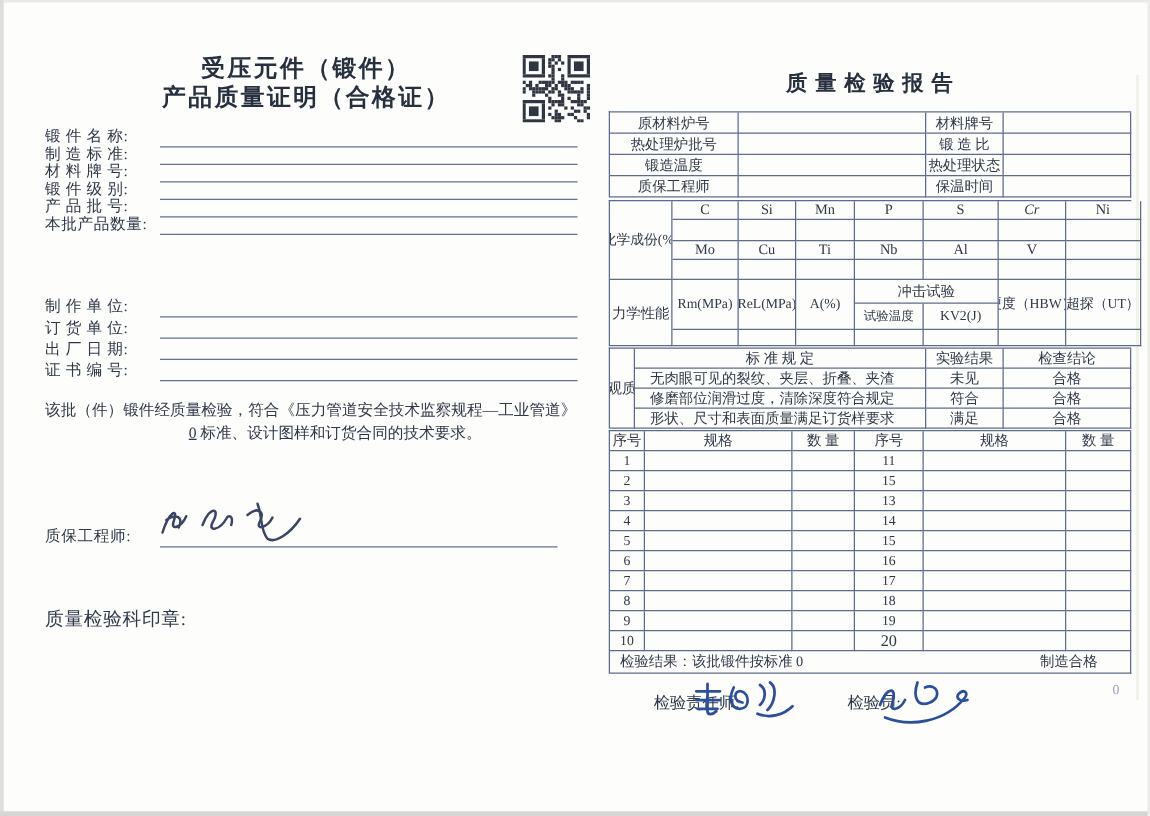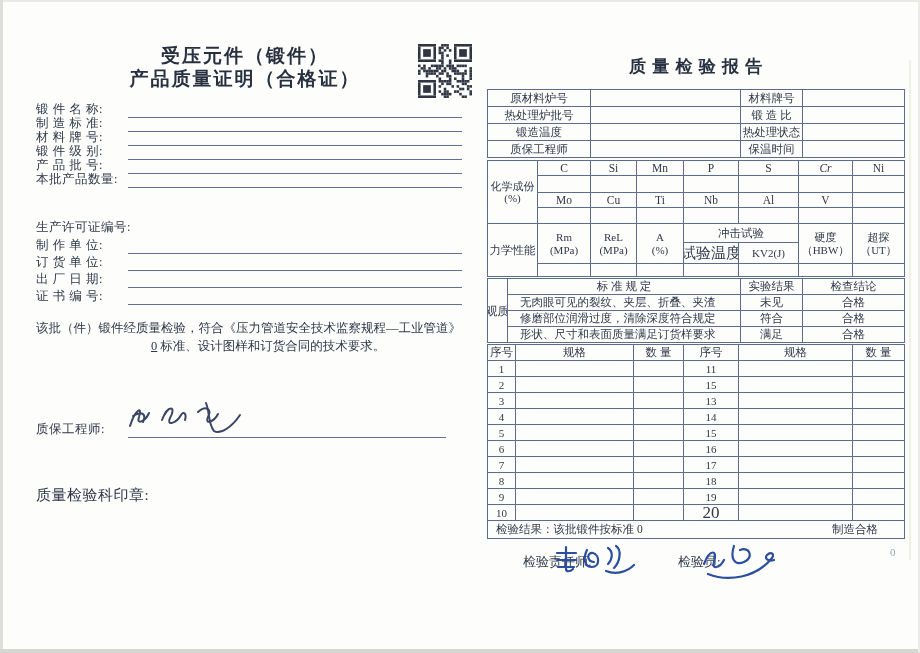--- a/index.html
+++ b/index.html
@@ -36,21 +36,21 @@
              font-size:17px; font-weight:bold; color:#27303f; letter-spacing:1px; }
   .sec { position:absolute; left:487px; width:418px; border-left:1px solid var(--bd); border-top:1px solid var(--bd); }
   .cell { display:flex; align-items:center; justify-content:center; text-align:center;
           border-right:1px solid var(--bd); border-bottom:1px solid var(--bd);
           font-size:11.5px; color:var(--ink); overflow:hidden; white-space:nowrap; }
   .grid-a { top:89px; display:grid; grid-template-columns:103px 150px 62px 1fr; grid-auto-rows:17px; }
   .flexsec { display:flex; }
   .colv { display:flex; flex-direction:column; }
   .trow { display:flex; }
   .trow > .cell:last-child, .trow .grow { flex:1; }
-  .two { flex-direction:column; line-height:1.12; font-size:11px; }
+  .two { flex-direction:row; line-height:1.12; font-size:11px; }
   .vlab { width:20px; line-height:16px; font-size:11.5px; word-break:break-all; padding:0 4px; letter-spacing:0; }
   .left-al { justify-content:flex-start; padding-left:12px; }
   .resrow { height:18px; border-right:1px solid var(--bd); border-bottom:1px solid var(--bd);
             display:flex; align-items:center; justify-content:space-between;
             padding:0 26px 0 8px; font-size:11.5px; color:var(--ink); }
   .foot-lbl { position:absolute; font-size:13px; color:var(--ink);margin-left:36px; }
   .stray { position:absolute; left:890px; top:546px; font-size:11px; color:#9aa2b3; }
 </style>
 </head>
 <body>
@@ -227,23 +227,20 @@
   </div>
   <div class="frow" style="top:174px">
     <span class="flbl">本批产品数量:</span>
     <span class="fline"></span>
   </div>
   <div class="frow" style="top:160px">
     <span class="flbl">产 品 批 号:</span>
     <span class="fline"></span>
   </div>
 
-  <div class="frow" style="top:222px">
-    <span class="flbl" style="width:auto">生产许可证编号:</span>
-  </div>
   <div class="frow" style="top:240px">
     <span class="flbl">制 作 单 位:</span>
     <span class="fline"></span>
   </div>
   <div class="frow" style="top:257px">
     <span class="flbl">订 货 单 位:</span>
     <span class="fline"></span>
   </div>
   <div class="frow" style="top:274px">
     <span class="flbl">出 厂 日 期:</span>
@@ -351,21 +348,21 @@
           <span>ReL</span>
           <span>(MPa)</span>
         </div>
         <div class="cell two" style="width:47px">
           <span>A</span>
           <span>(%)</span>
         </div>
         <div class="colv" style="width:115px">
           <div class="cell" style="height:19px">冲击试验</div>
           <div class="trow" style="flex:1">
-            <div class="cell" style="width:55px; font-size:15px">试验温度</div>
+            <div class="cell" style="width:55px; font-size:10px">试验温度</div>
             <div class="cell grow" style="font-size:11px">KV2(J)</div>
           </div>
         </div>
         <div class="cell two" style="width:54px">
           <span>硬度</span>
           <span>（HBW）</span>
         </div>
         <div class="cell two grow">
           <span>超探</span>
           <span>（UT）</span>
@@ -497,21 +494,21 @@
       <div class="cell" style="width:50px"></div>
       <div class="cell" style="width:55px; font-size:11px">19</div>
       <div class="cell" style="width:114px"></div>
       <div class="cell grow"></div>
     </div>
 
     <div class="trow" style="height:16px">
       <div class="cell" style="width:28px; font-size:11px">10</div>
       <div class="cell" style="width:118px"></div>
       <div class="cell" style="width:50px"></div>
-      <div class="cell" style="width:55px; font-size:17px">20</div>
+      <div class="cell" style="width:55px; font-size:13px">20</div>
       <div class="cell" style="width:114px"></div>
       <div class="cell grow"></div>
     </div>
   </div>
     <div class="resrow">
       <span>检验结果：该批锻件按标准 0</span>
       <span>制造合格</span>
     </div>
   </div>
 

